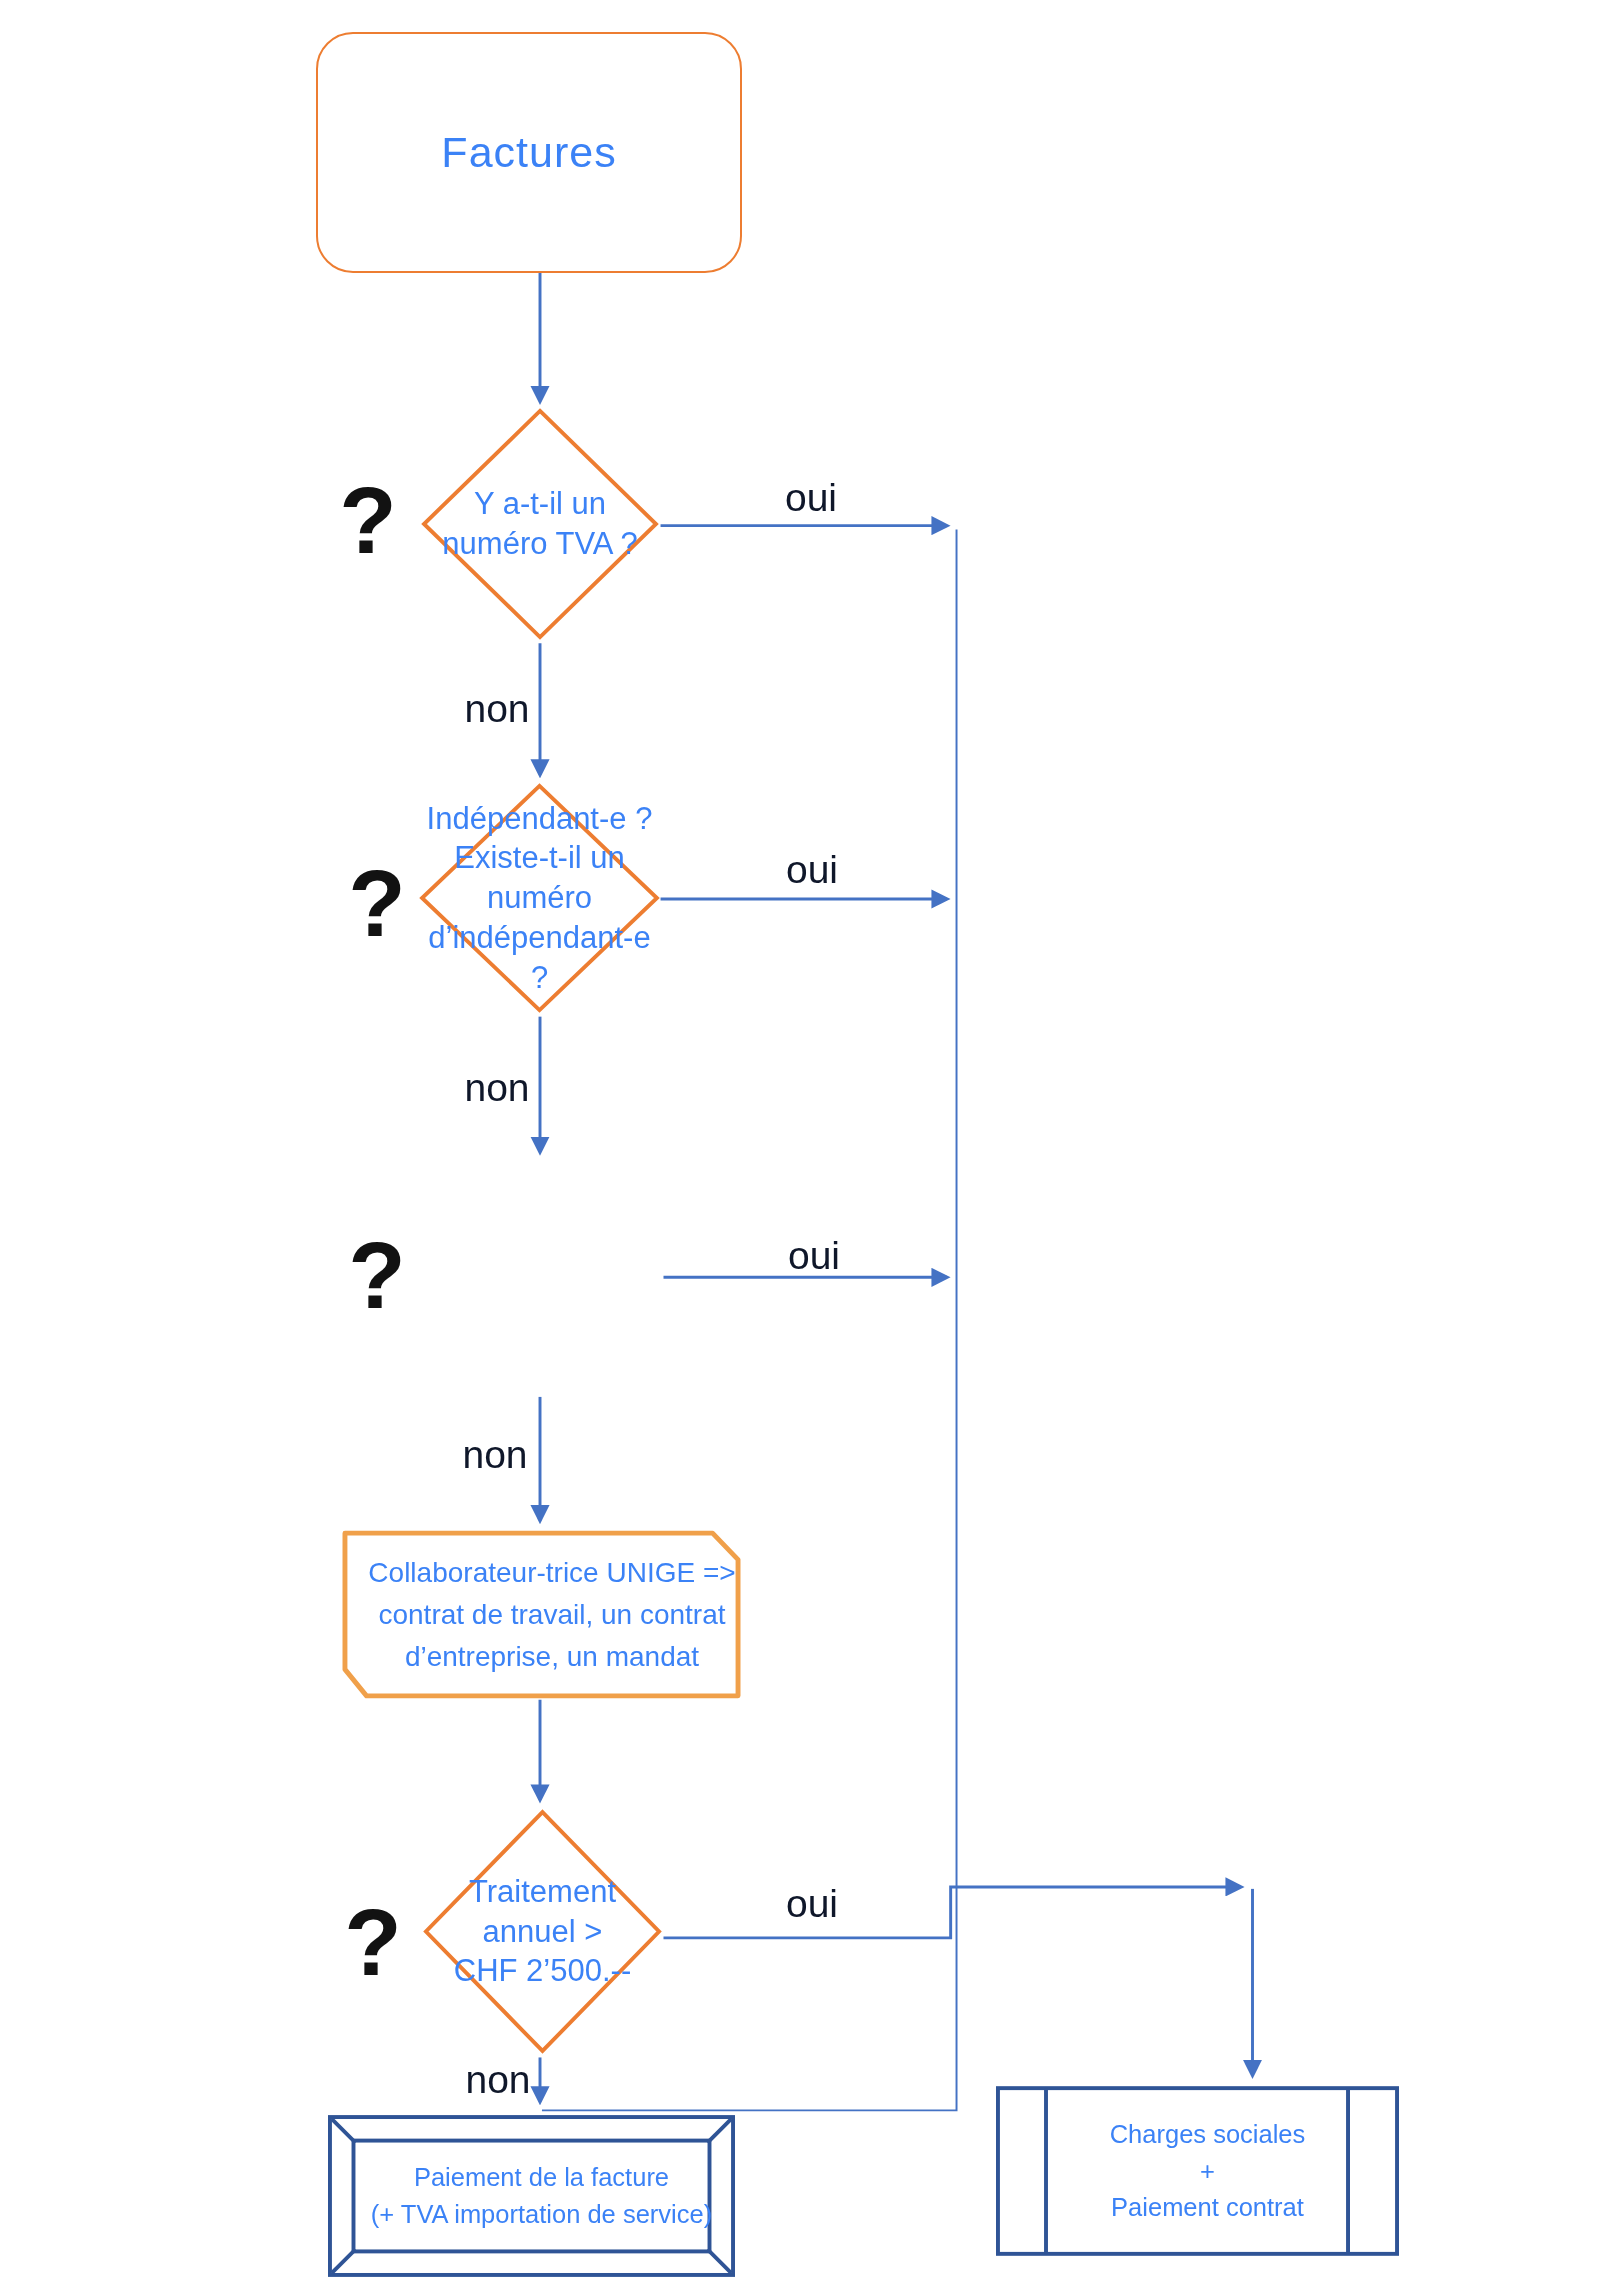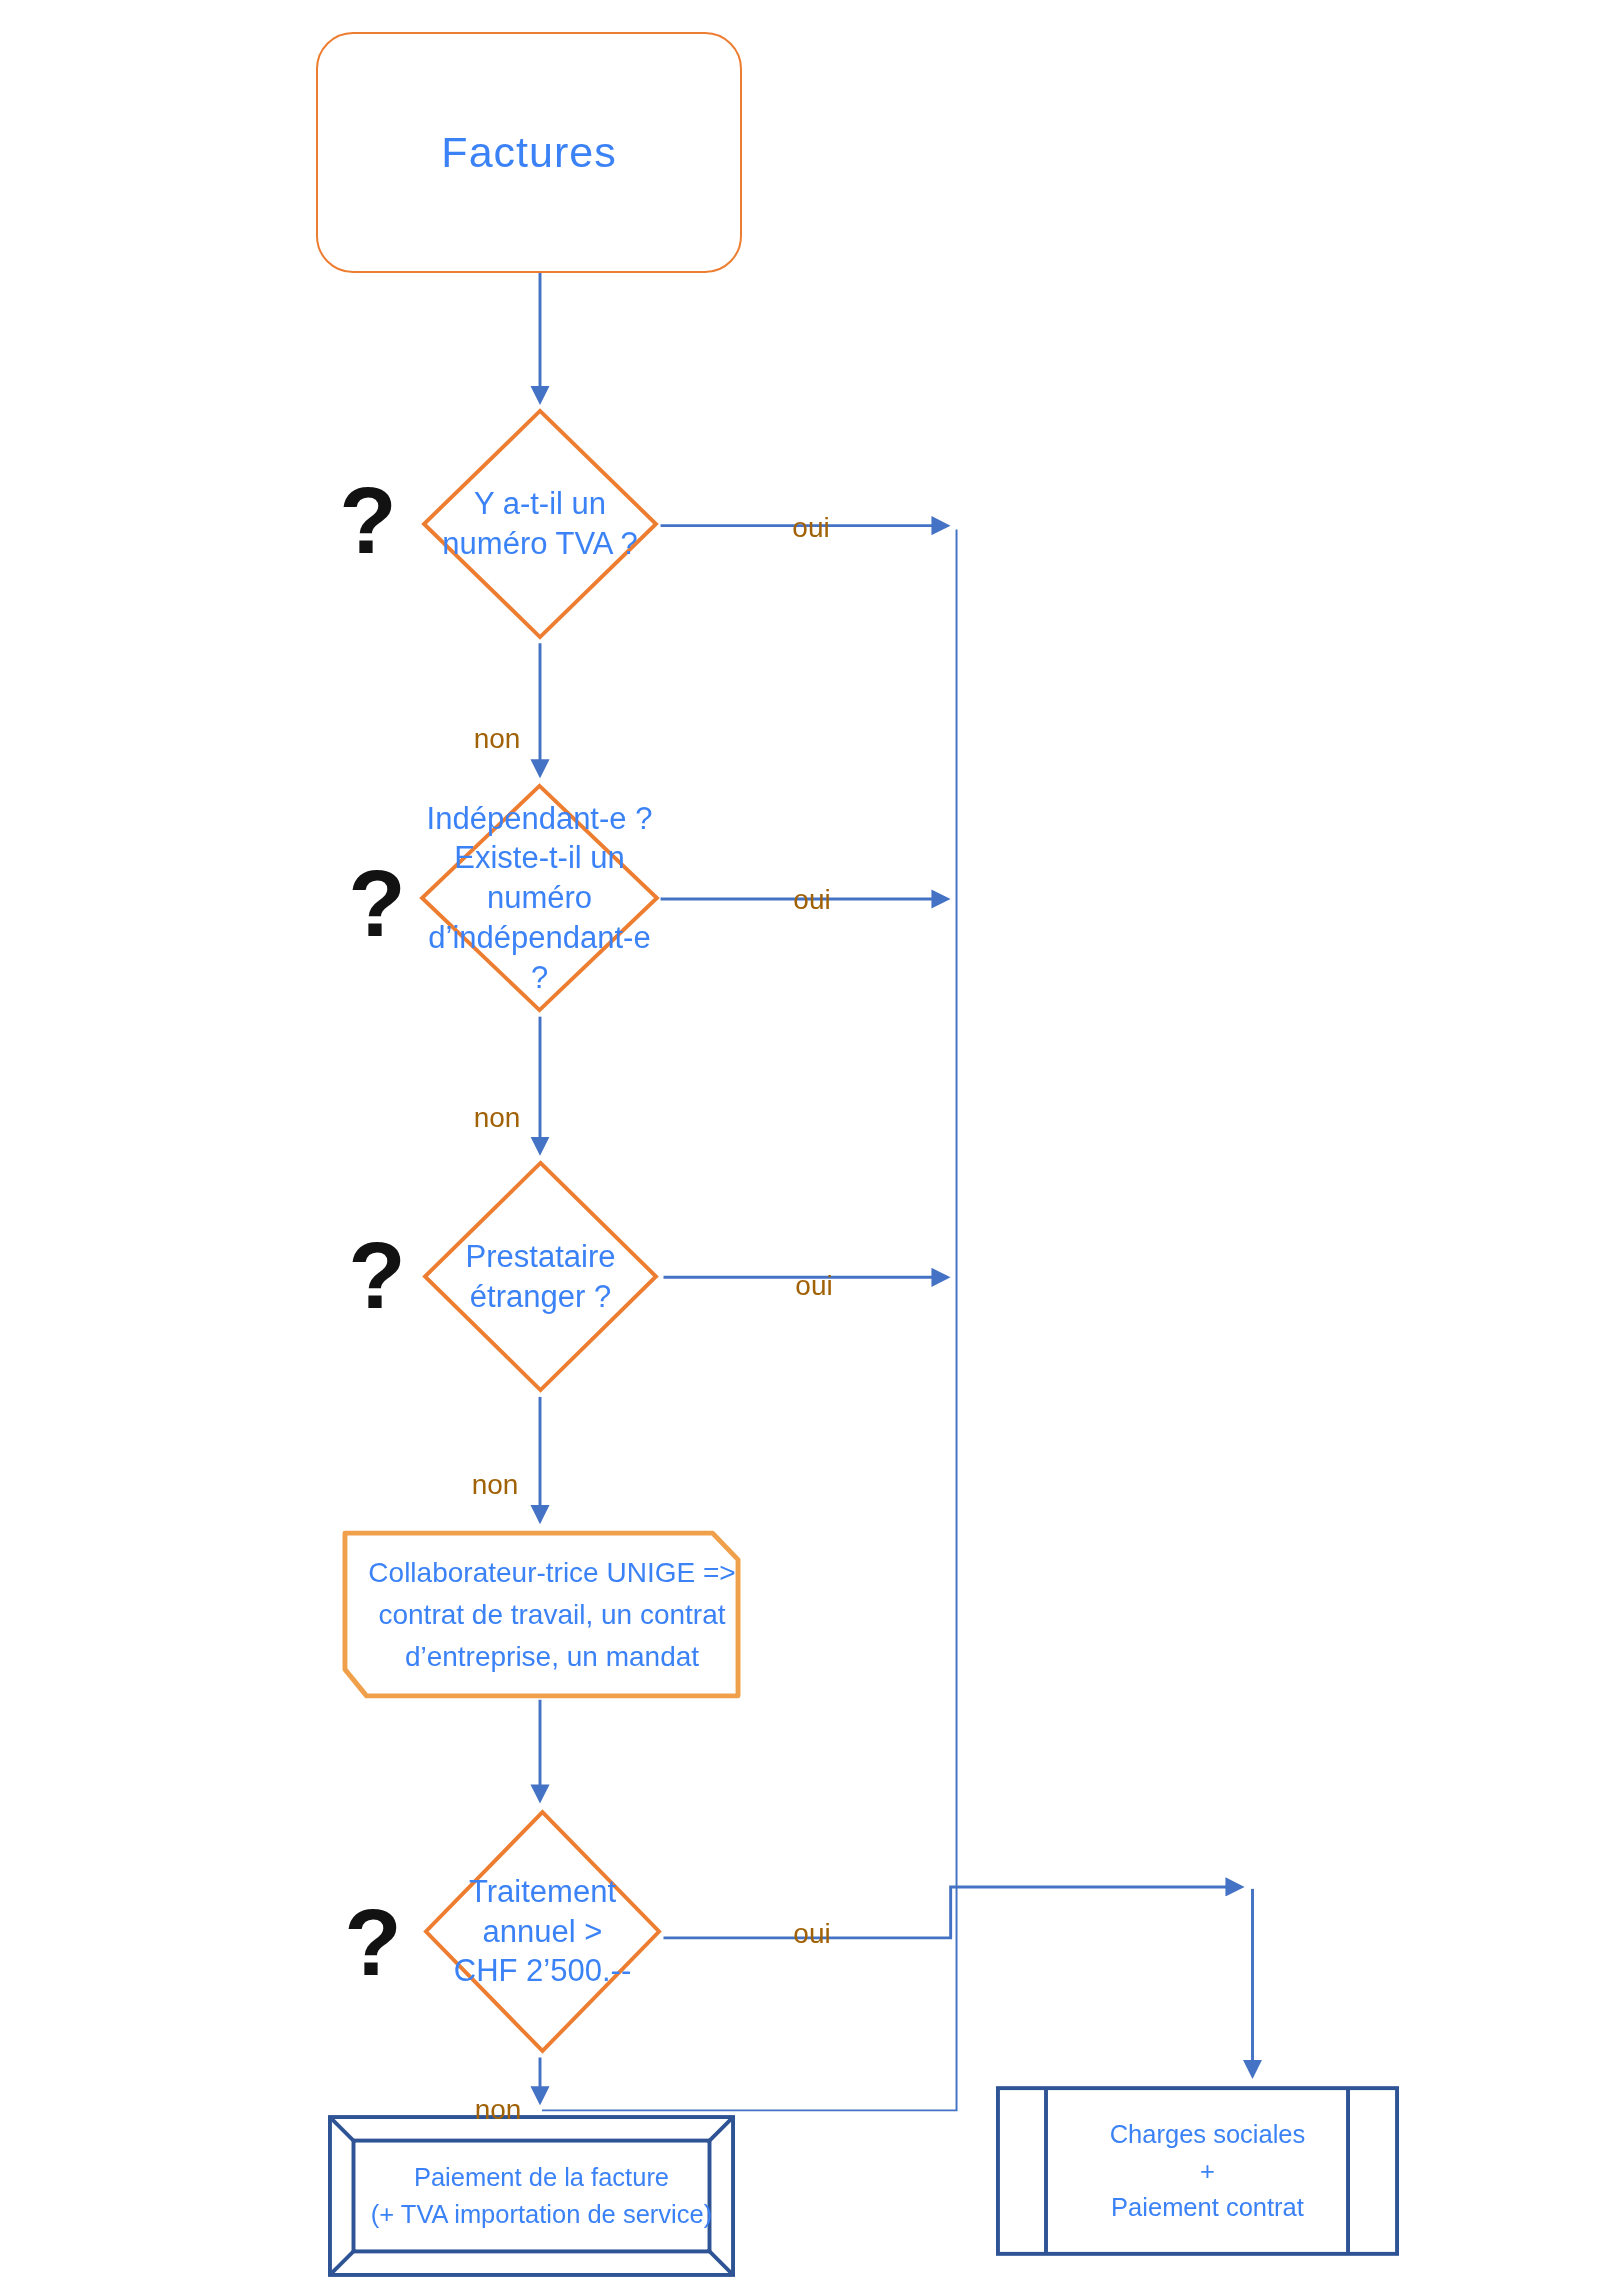--- a/index.html
+++ b/index.html
@@ -18,21 +18,21 @@
   .start-box{
     left:316px;top:32px;width:422px;height:237px;
     border:2.9px solid #ED7D31;border-radius:37px;background:#fff;
   }
   .start-text{font-size:43px;letter-spacing:1px;}
   .plaque-text{font-size:28px;line-height:1.5;padding-left:21px;}
   .frame-text{font-size:25.5px;line-height:1.45;margin-left:20px;}
   .left-align{text-align:center;}
   .lbl{
     position:absolute;transform:translate(-50%,-50%);
-    color:#a16207;font-size:28px;line-height:1;white-space:nowrap;margin-top:31px;
+    color:#0f172a;font-size:39px;line-height:1;white-space:nowrap;
   }
   .qmark{
     position:absolute;transform:translate(-50%,-50%);
     color:#121212;font-size:94px;font-weight:700;line-height:1;
   }
 </style>
 </head>
 <body>
 
 <div class="canvas">
@@ -73,27 +73,20 @@
   <div class="shape" style="left:420px;top:784px;width:239px;height:228px;">
     <svg width="239" height="228" viewBox="0 0 244 233">
       <polygon points="122,2 242,116.5 122,231 2,116.5" fill="#ffffff" stroke="#ED7D31" stroke-width="4"></polygon>
     </svg>
     <div class="node-text diamond-text">Indépendant-e ?
 Existe-t-il un
 numéro
 d’indépendant-e ?</div>
   </div>
 
-  <div class="shape" style="left:423px;top:1161px;width:235px;height:231px;">
-    <svg width="235" height="231" viewBox="0 0 240 236">
-      <polygon points="120,2 238,118 120,234 2,118" fill="#ffffff" stroke="#ED7D31" stroke-width="4"></polygon>
-    </svg>
-    <div class="node-text diamond-text">Prestataire
-étranger ?</div>
-  </div>
 
   <div class="shape" style="left:343px;top:1531px;width:397px;height:167px;">
     <svg width="397" height="167" viewBox="0 0 405 170">
       <polygon points="2,2 377,2 403,29 403,168 24,168 2,141" fill="#ffffff" stroke="#F0A04A" stroke-width="5" stroke-linejoin="round"></polygon>
     </svg>
     <div class="node-text plaque-text">Collaborateur-trice UNIGE =&gt;
 contrat de travail, un contrat
 d’entreprise, un mandat</div>
   </div>
 

